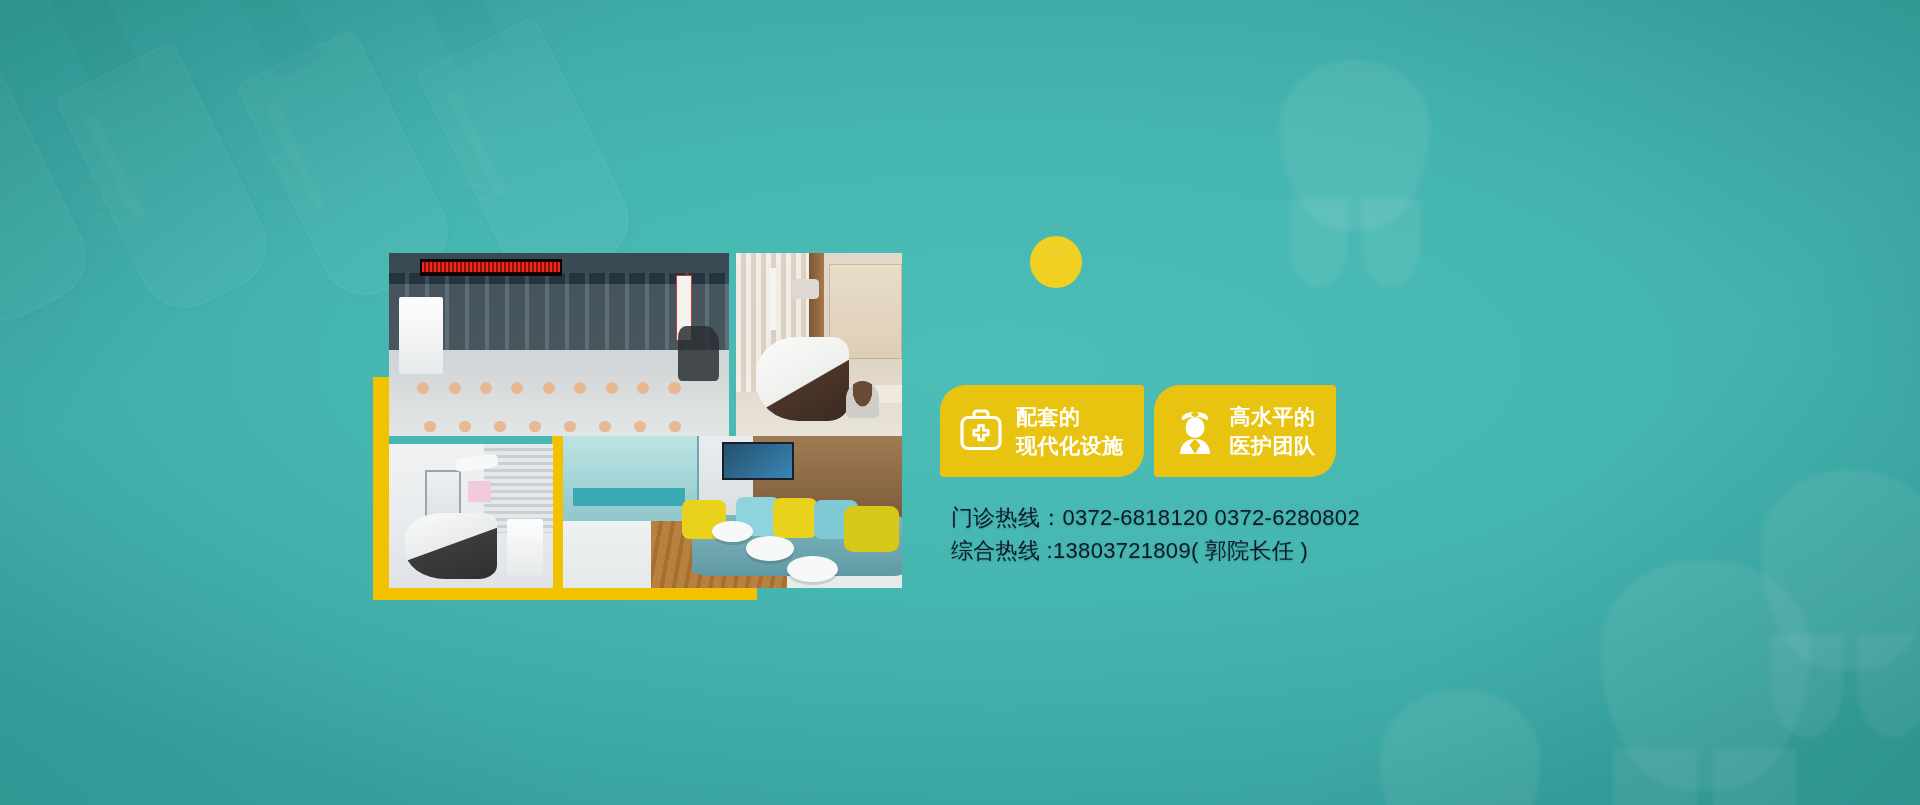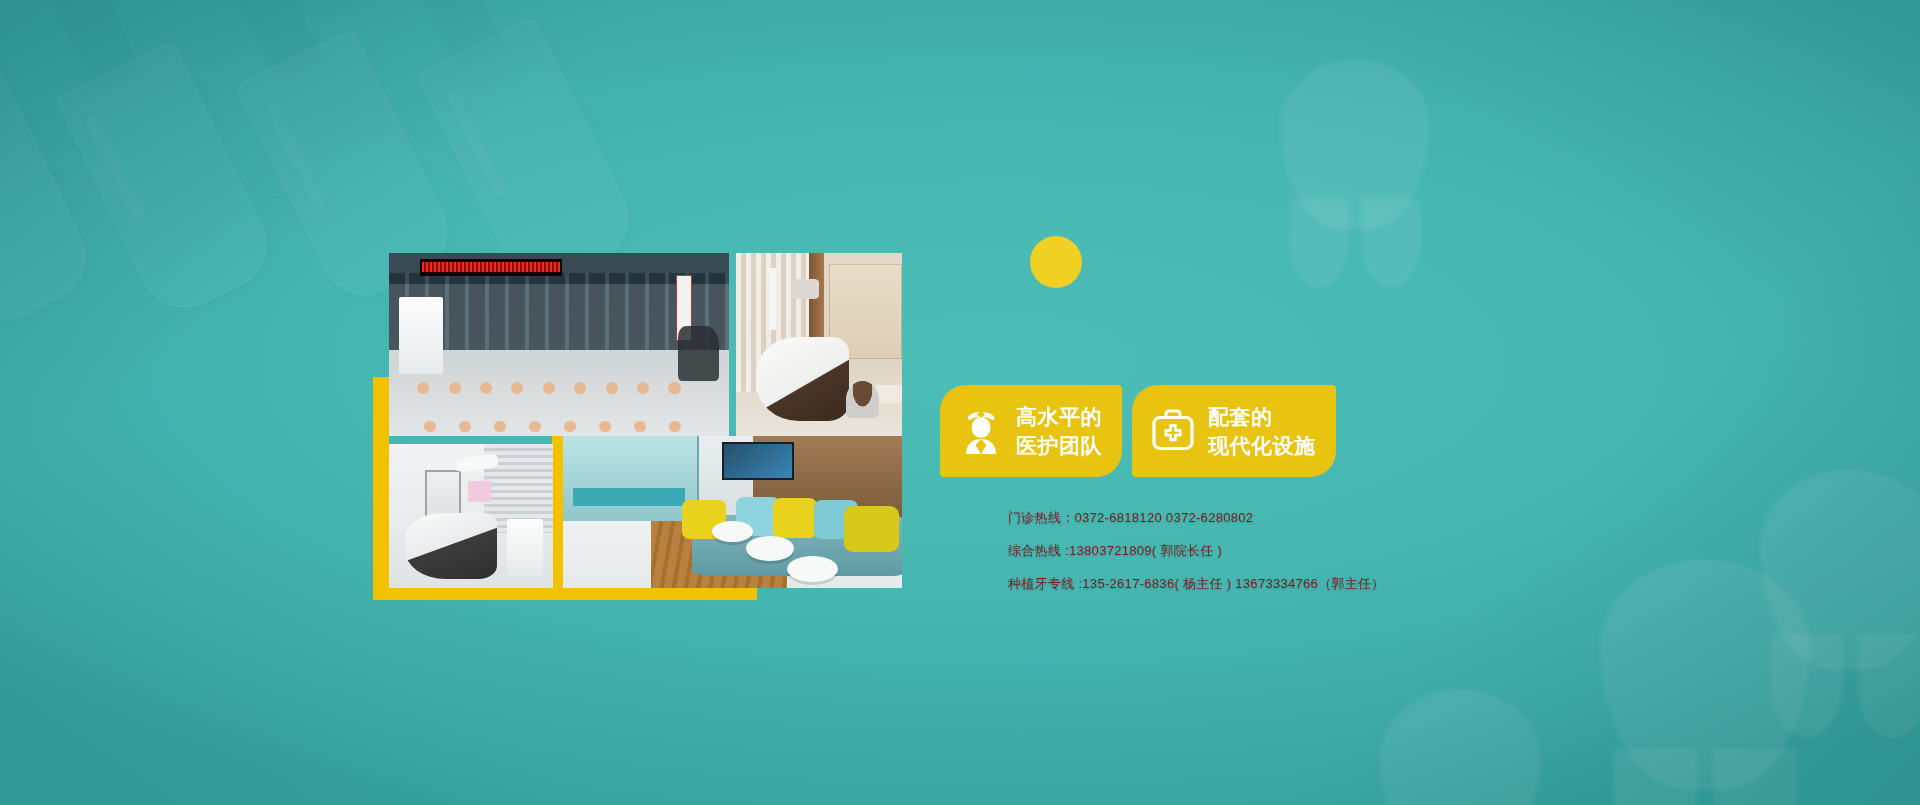--- a/index.html
+++ b/index.html
@@ -412,24 +412,24 @@
     font-size: 21px;
     font-weight: 700;
     line-height: 29px;
     letter-spacing: .5px;
     white-space: nowrap;
   }
 
   
   .contacts {
     position: absolute;
-    left: 1008px;
+    left: 951px;
     top: 501px;
-    color: #7f1d1d;
-    font-size: 13px;
+    color: #0f172a;
+    font-size: 22px;
     line-height: 33px;
     letter-spacing: .3px;
     text-shadow: 0 1px 2px rgba(0,70,68,.25);
     white-space: nowrap;
   }
 </style>
 </head>
 <body>
 
 <div id="banner">
@@ -615,50 +615,49 @@
   </div>
 
   <div class="headline-wrap">
     <div class="head-dot"></div>
   </div>
 
   <div class="badges">
 
     <div class="badge">
       <span class="badge-icon">
+        <svg viewBox="0 0 46 46" width="46" height="46" aria-hidden="true">
+          <path d="M16 9 v-3 a3 3 0 0 1 3 -3 h8 a3 3 0 0 1 3 3 v3" fill="none" stroke="#ffffff" stroke-width="3" stroke-linecap="round"></path>
+          <rect x="4" y="9.5" width="38" height="31" rx="6" fill="none" stroke="#ffffff" stroke-width="3.2"></rect>
+          <path d="M20.6 17.5 h4.8 v4.8 h4.8 v4.8 h-4.8 v4.8 h-4.8 v-4.8 h-4.8 v-4.8 h4.8 z" fill="none" stroke="#ffffff" stroke-width="2.8" stroke-linejoin="round"></path>
+        </svg>
+      </span>
+      <span class="badge-text">
+        <span>配套的</span><br>
+        <span>现代化设施</span>
+      </span>
+    </div>
+
+    <div class="badge">
+      <span class="badge-icon">
         <svg viewBox="0 0 44 50" width="44" height="50" aria-hidden="true">
           <path d="M10 14 q12 -7 24 0 l1.5 -1 q-1 -7 -13.5 -7 T8.5 13 z" fill="#ffffff"></path>
           <rect x="20.4" y="5.2" width="3.2" height="6.6" fill="#e8c411"></rect>
           <rect x="18.6" y="7" width="6.8" height="3" fill="#e8c411"></rect>
           <ellipse cx="22" cy="21.5" rx="9.5" ry="10.5" fill="#ffffff"></ellipse>
           <path d="M22 33 c-9 0 -15 6 -15 15 h30 c0 -9 -6 -15 -15 -15 z" fill="#ffffff"></path>
           <path d="M22 33 l-5.5 6 5.5 9 5.5 -9 z" fill="#e8c411"></path>
         </svg>
       </span>
       <span class="badge-text">
         <span>高水平的</span><br>
         <span>医护团队</span>
       </span>
     </div>
 
-    <div class="badge">
-      <span class="badge-icon">
-        <svg viewBox="0 0 46 46" width="46" height="46" aria-hidden="true">
-          <path d="M16 9 v-3 a3 3 0 0 1 3 -3 h8 a3 3 0 0 1 3 3 v3" fill="none" stroke="#ffffff" stroke-width="3" stroke-linecap="round"></path>
-          <rect x="4" y="9.5" width="38" height="31" rx="6" fill="none" stroke="#ffffff" stroke-width="3.2"></rect>
-          <path d="M20.6 17.5 h4.8 v4.8 h4.8 v4.8 h-4.8 v4.8 h-4.8 v-4.8 h-4.8 v-4.8 h4.8 z" fill="none" stroke="#ffffff" stroke-width="2.8" stroke-linejoin="round"></path>
-        </svg>
-      </span>
-      <span class="badge-text">
-        <span>配套的</span><br>
-        <span>现代化设施</span>
-      </span>
-    </div>
-
   </div>
 
   <div class="contacts">
     <div>门诊热线：0372-6818120  0372-6280802</div>
     <div>综合热线 :13803721809( 郭院长任 )</div>
-    <div>种植牙专线 :135-2617-6836( 杨主任 ) 13673334766（郭主任）</div>
   </div>
 
 </div>
 
 </body></html>

